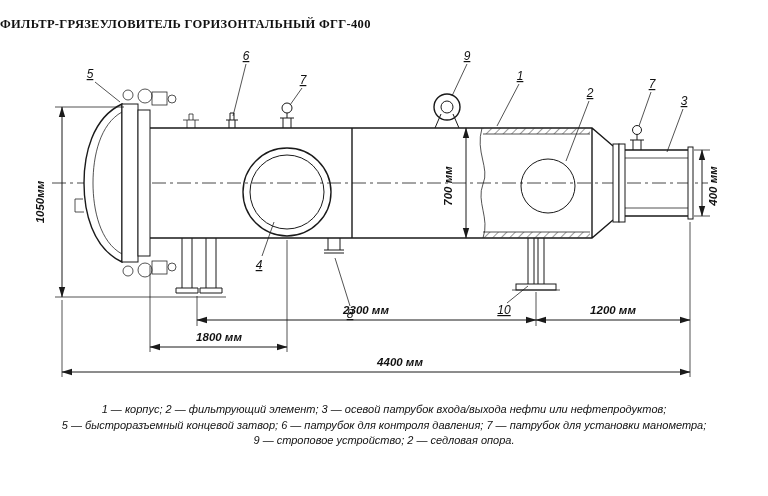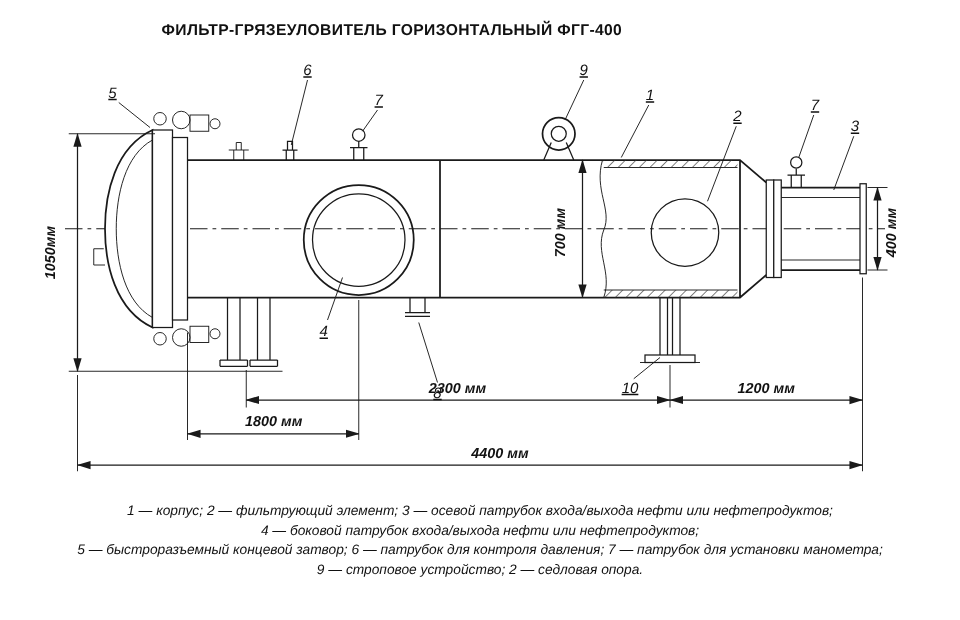--- a/index.html
+++ b/index.html
@@ -1,17 +1,17 @@
 <!DOCTYPE html>
 <html><head>
 <meta charset="utf-8">
 <style>
   html,body{margin:0;padding:0;}
   body{width:768px;height:496px;background:#ffffff;font-family:"Liberation Sans",sans-serif;position:relative;overflow:hidden;color:#111;}
-  .title{position:absolute;top:17px;left:0;width:627px;text-align:center;font-weight:bold;font-size:12.5px;letter-spacing:.3px;}
+  .title{position:absolute;top:17px;left:0;width:627px;text-align:left;font-weight:bold;font-size:12.5px;letter-spacing:.3px;font-family:Liberation Serif, serif;}
   .drawing{position:absolute;top:0;left:0;}
   .legend{position:absolute;top:402px;left:0;width:768px;text-align:center;font-style:italic;font-size:11px;line-height:15.5px;}
   svg text{font-family:"Liberation Sans",sans-serif;fill:#111;}
   .dim{font-size:11.5px;font-weight:bold;font-style:italic;}
   .callout{font-size:12px;font-style:italic;text-decoration:underline;}
   .ln{stroke:#1a1a1a;stroke-width:1;fill:none;}
   .thin{stroke-width:.75;}
   .thick{stroke-width:1.4;}
   .fillw{fill:#ffffff;}
   .center{stroke-dasharray:14 4 3 4;stroke-width:.8;}
@@ -186,16 +186,15 @@
     <text class="callout" text-anchor="middle" x="350" y="318">8</text>
   </g>
   <g>
     <line class="ln thin" x1="507" y1="303" x2="528" y2="286"></line>
     <text class="callout" text-anchor="middle" x="504" y="314">10</text>
   </g>
 </svg>
 
 <div class="legend">
   <div>1 — корпус; 2 — фильтрующий элемент; 3 — осевой патрубок входа/выхода нефти или нефтепродуктов;</div>
-  <div>4 — боковой патрубок входа/выхода нефти или нефтепродуктов;</div>
   <div>5 — быстроразъемный концевой затвор; 6 — патрубок для контроля давления; 7 — патрубок для установки манометра;</div>
   <div>9 — строповое устройство; 2 — седловая опора.</div>
 </div>
 
 </body></html>

